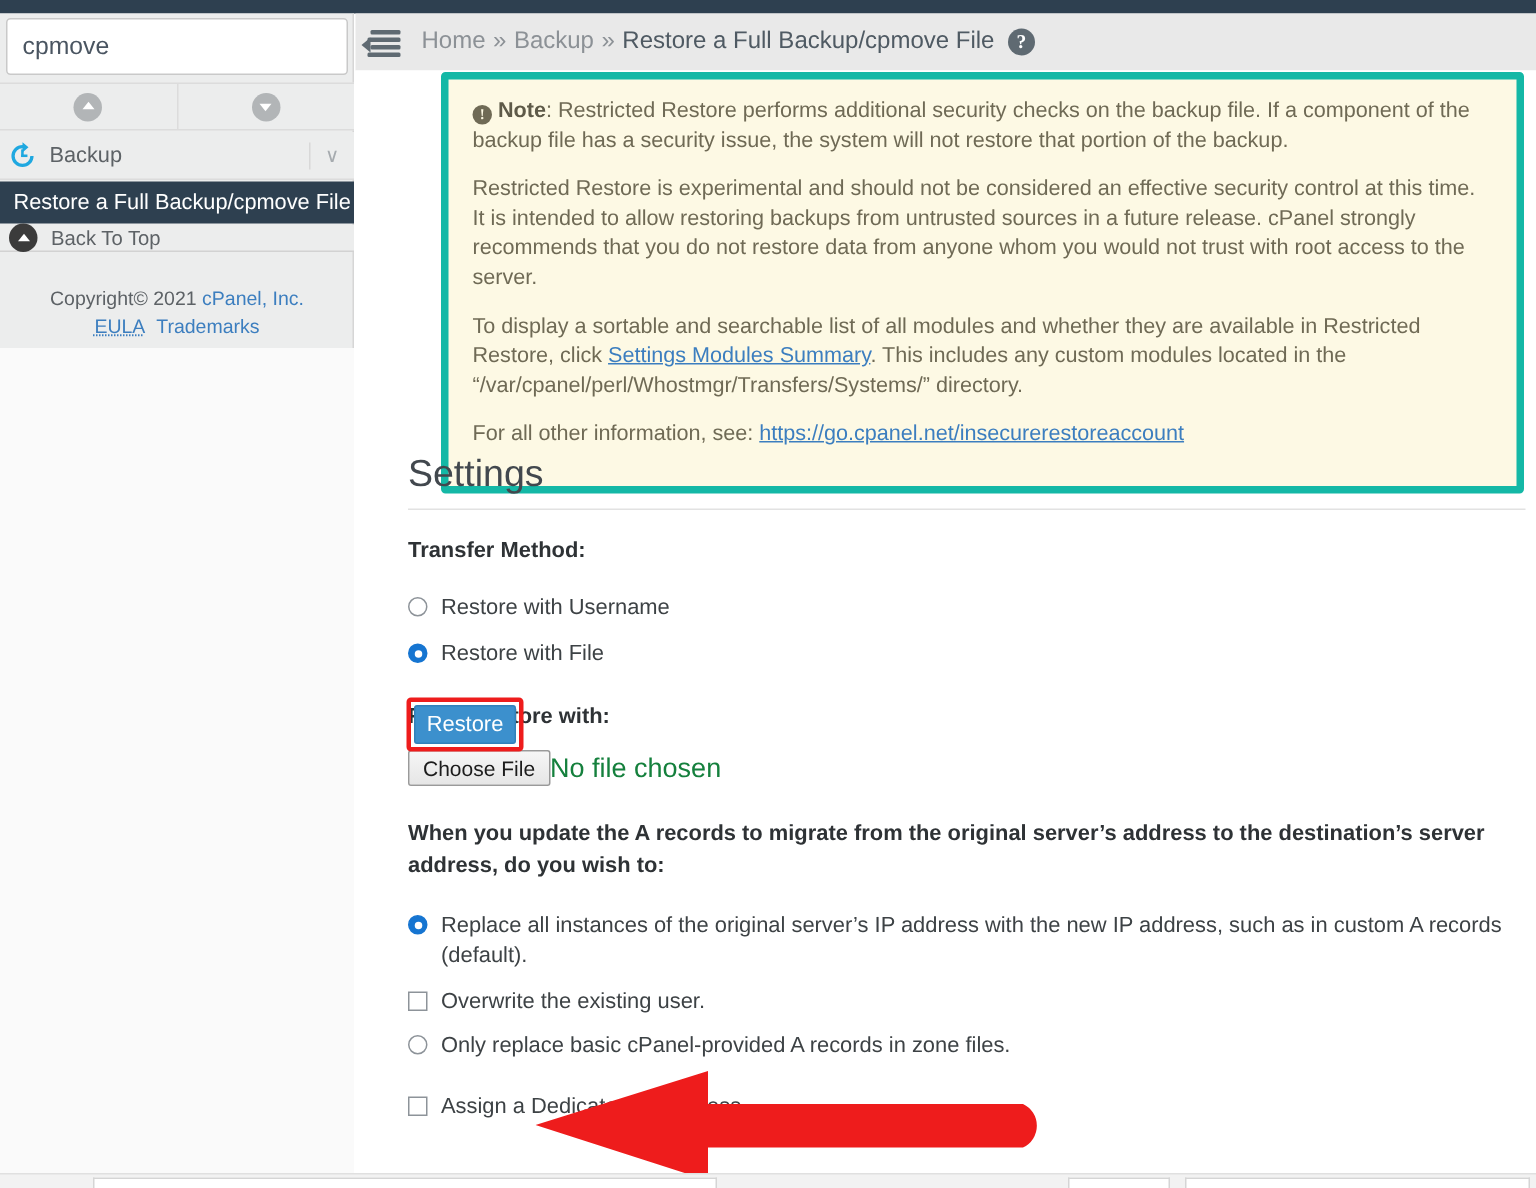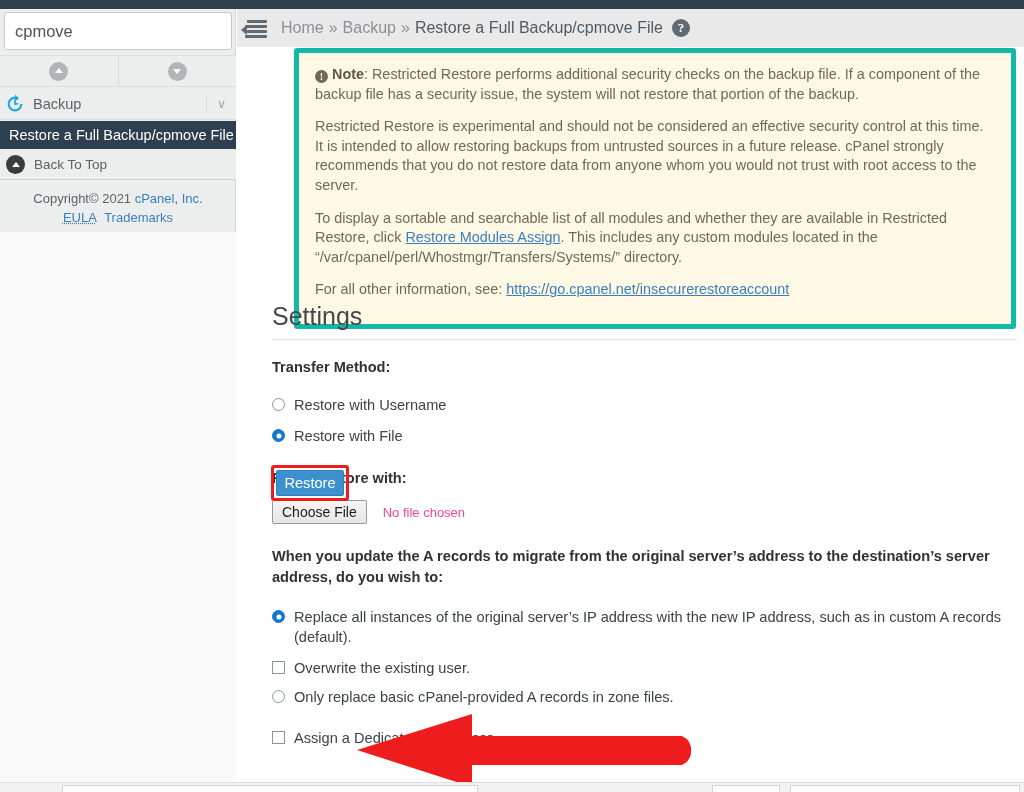--- a/index.html
+++ b/index.html
@@ -135,21 +135,21 @@
     background: #2e4050;
     color: #ffffff;
     font-size: 14.5px;
     display: flex; align-items: center;
     padding-left: 9px;
     cursor: pointer;
   }
 
   .backtotop {
     position: absolute; left: 0; top: 141px;
-    width: 236px; height: 30px;
+    width: 236px; height: 18px;
     display: flex; align-items: center;
     background: #eceded;
     border-bottom: 1px solid #d2d2d2;
     cursor: pointer;
   }
   .btt-icon {
     width: 19px; height: 19px;
     border-radius: 50%;
     background: #3b3b3b;
     margin-left: 6px; margin-right: 9px;
@@ -326,23 +326,23 @@
     border: 1px solid #9a9a9a;
     background: linear-gradient(#f6f6f6, #e6e6e6);
     border-radius: 2px;
     font-size: 14px;
     color: #1c1c1c;
     padding: 3px 9px;
     cursor: pointer;
     font-family: "Liberation Sans", sans-serif;
   }
   .file-status {
-    margin-left: 16px;
-    font-size: 13px;
-    color: #ec4899;
+    margin-left: 0;
+    font-size: 18px;
+    color: #15803d;
   }
 
   .restore-btn-wrap {
     position: absolute; left: 34px; top: 418px;
     border: 3px solid #ee1c1c;
     border-radius: 3px;
     padding: 2px;
     width: 78px; height: 36px;
   }
   .restore-btn {
@@ -451,21 +451,21 @@
       <span class="crumb current">Restore a Full Backup/cpmove File</span>
       <span class="help-icon">?</span>
     </div>
   </div>
 
   <div class="main">
 
     <div class="note-box">
       <p><span class="note-badge">!</span><span class="note-strong">Note</span><span>: Restricted Restore performs additional security checks on the backup file. If a component of the backup file has a security issue, the system will not restore that portion of the backup.</span></p>
       <p>Restricted Restore is experimental and should not be considered an effective security control at this time. It is intended to allow restoring backups from untrusted sources in a future release. cPanel strongly recommends that you do not restore data from anyone whom you would not trust with root access to the server.</p>
-      <p><span>To display a sortable and searchable list of all modules and whether they are available in Restricted Restore, click </span><a href="#">Restore Modules Assign</a><span>. This includes any custom modules located in the “/var/cpanel/perl/Whostmgr/Transfers/Systems/” directory.</span></p>
+      <p><span>To display a sortable and searchable list of all modules and whether they are available in Restricted Restore, click </span><a href="#">Settings Modules Summary</a><span>. This includes any custom modules located in the “/var/cpanel/perl/Whostmgr/Transfers/Systems/” directory.</span></p>
       <p><span>For all other information, see: </span><a href="#">https://go.cpanel.net/insecurerestoreaccount</a></p>
     </div>
 
     <div class="settings-head">
       <h2 class="settings-title">Settings</h2>
       <div class="settings-rule"></div>
     </div>
 
     <div class="form-area">
 

